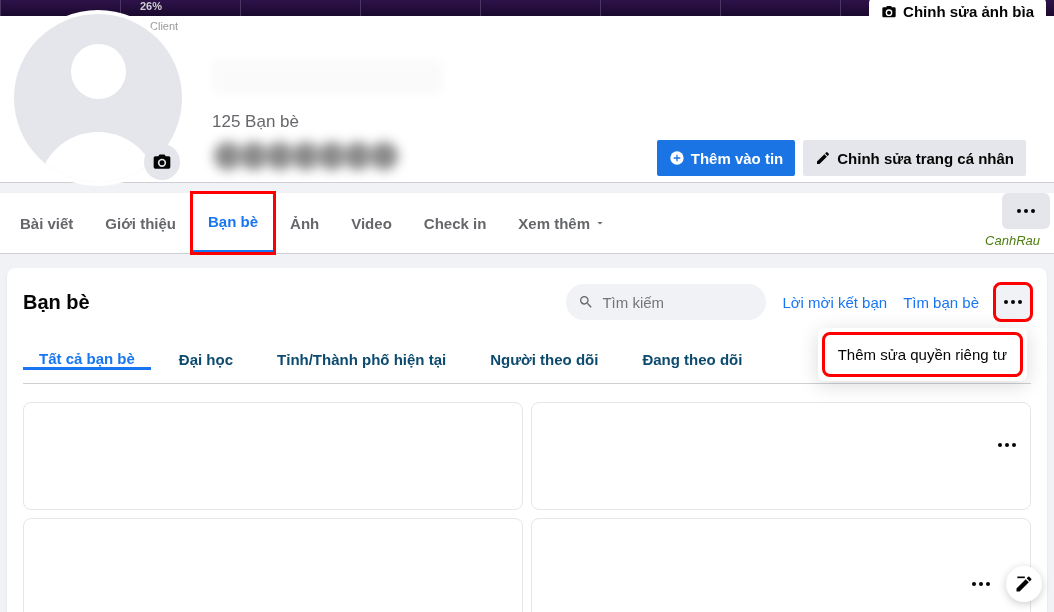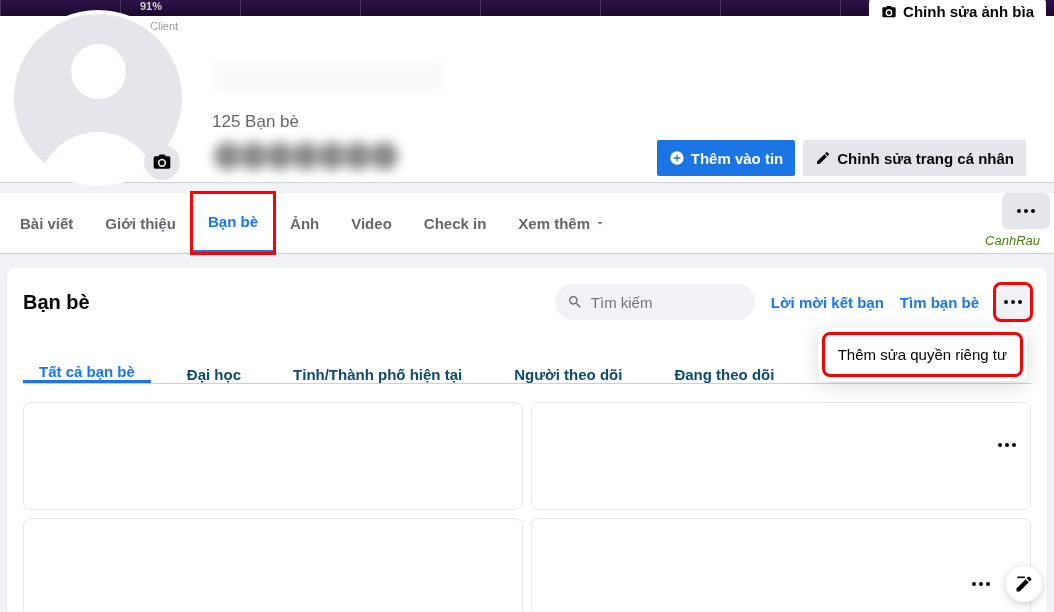--- a/index.html
+++ b/index.html
@@ -41,25 +41,25 @@
     .tab.hl { outline:3px solid red; outline-offset:-1px; }
     .tab-more { gap:4px; }
     .tabs-spacer { flex:1; }
     .icon-btn { width:48px; height:36px; border-radius:6px; background:#e4e6eb; display:flex; align-items:center; justify-content:center; cursor:pointer; }
 
     .content-card { max-width:1040px; margin:14px auto 0; background:#fff; border-radius:8px; box-shadow:0 1px 2px rgba(0,0,0,.1); padding:16px; position:relative; }
     .card-header { display:flex; align-items:center; gap:16px; }
     .card-title { font-size:20px; font-weight:700; color:#050505; flex:0 0 auto; margin-right:auto; }
     .search-box { display:flex; align-items:center; gap:8px; background:#f0f2f5; border-radius:50px; padding:12px 12px; height:36px; width:200px; }
     .search-box input { border:none; background:transparent; outline:none; font-size:15px; width:100%; color:#050505; }
-    .link-txt { color:#1876f2; font-size:15px; font-weight:700; cursor:pointer; }
+    .link-txt { color:#1876f2; font-size:15px; font-weight:400; cursor:pointer; }
     .more-btn2 { width:36px; height:36px; border-radius:6px; background:#f0f2f5; display:flex; align-items:center; justify-content:center; cursor:pointer; }
     .more-btn2.hl { outline:3px solid red; outline-offset:-1px; }
 
-    .sub-tabs { display:flex; gap:20px; margin-top:16px; border-bottom:1px solid #ced0d4; height:48px; align-items:flex-end; }
+    .sub-tabs { display:flex; gap:12px; margin-top:16px; border-bottom:1px solid #ced0d4; height:48px; align-items:center; }
     .sub-tab { padding:0 16px; display:flex; align-items:center; font-size:15px; font-weight:600; color:#0c4a6e; cursor:pointer; white-space:nowrap; }
     .sub-tab.active { color:#1876f2; border-bottom:3px solid #1876f2; }
 
     .dropdown-menu { position:absolute; right:20px; top:60px; background:#fff; border-radius:6px; box-shadow:0 4px 20px rgba(0,0,0,.15); padding:8px; z-index:20; }
     .dropdown-item { padding:10px 12px; font-size:15px; color:#050505; cursor:pointer; border-radius:4px; white-space:nowrap; }
     .dropdown-item.hl { outline:3px solid red; outline-offset:1px; }
 
     .friend-grid { display:flex; flex-wrap:wrap; gap:8px; margin-top:18px; }
     .friend-card { flex:0 0 calc(50% - 4px); height:108px; border:1px solid #e4e6eb; border-radius:8px; position:relative; }
     .card-more { position:absolute; right:14px; top:40px; }
@@ -80,21 +80,21 @@
       <span></span>
       <span></span>
       <span></span>
       <span></span>
       <span></span>
       <span></span>
       <span></span>
       <span></span>
       <span></span>
     </div>
-  <div class="cover-100">91%</div>
+  <div class="cover-100">26%</div>
 </div>
 <div class="edit-cover">
   <span>
     <svg width="16" height="16" viewBox="0 0 24 24">
         <path fill="#050505" d="M9 3l-1.5 2H4a2 2 0 00-2 2v11a2 2 0 002 2h16a2 2 0 002-2V7a2 2 0 00-2-2h-3.5L15 3H9zm3 5a5 5 0 110 10 5 5 0 010-10zm0 2a3 3 0 100 6 3 3 0 000-6z"></path>
       </svg>
   </span>
   <span>Chỉnh sửa ảnh bìa</span>
 </div>
 <span class="cover-client">Client</span>

